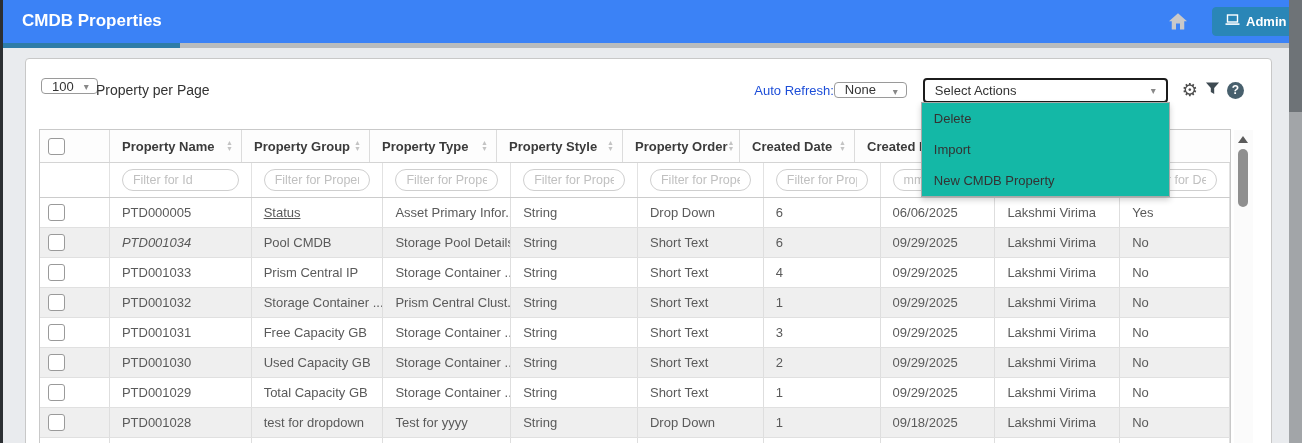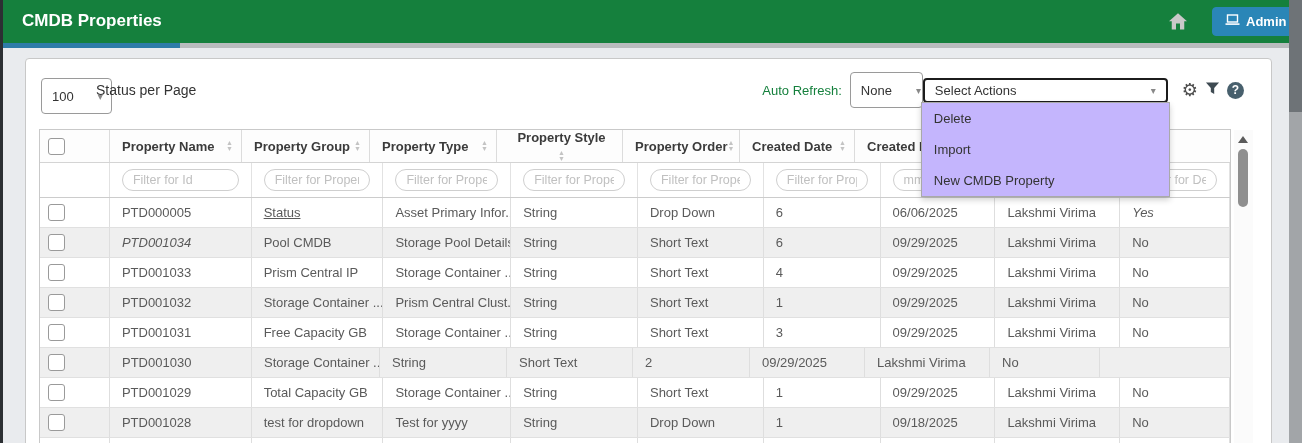--- a/index.html
+++ b/index.html
@@ -6,63 +6,63 @@
   html,body { background:#ffffff; }
   body { font-family:"Liberation Sans", sans-serif; }
 
   .window {
     position:relative; width:1302px; height:443px;
     background:#e9ebee; overflow:hidden;
   }
   .left-edge { position:absolute; left:0; top:0; width:3px; height:443px; background:#2c2f33; z-index:40; }
 
   
-  .topbar { position:absolute; left:0; top:0; width:1302px; height:43px; background:#15803d; z-index:5;text-decoration:underline; }
+  .topbar { position:absolute; left:0; top:0; width:1302px; height:43px; background:#3b82f6; z-index:5;text-decoration:underline; }
   .topbar .title { position:absolute; left:22px; top:11px; color:#ffffff; font-size:17px; font-weight:bold; }
   .home { position:absolute; left:1168px; top:12px; width:20px; height:20px; cursor:pointer; }
   .admin-btn {
     position:absolute; left:1212px; top:7px; height:29px; padding:0 12px;
     background:#2a86b7; border:1px solid #2a86b7; border-radius:4px;
     color:#fff; font-size:13px; font-weight:bold; font-family:"Liberation Sans",sans-serif;
     display:flex; align-items:center; gap:6px; cursor:pointer;
   }
   .tabline { position:absolute; left:0; top:43px; width:1302px; height:5px; background:#b9bcbe; }
   .tabline .active-seg { position:absolute; left:0; top:0; width:180px; height:5px; background:#2e7ca8; }
 
   
   .panel {
     position:absolute; left:25px; top:58px; width:1247px; height:392px;
     background:#ffffff; border:1px solid #c8c8c8; border-radius:4px;
   }
 
   
   .sel {
-    height:36px; background:#fff; border:1px solid #9a9a9a; border-radius:4px;
-    display:inline-flex; align-items:center; gap:24px; padding:0 8px 0 10px;
+    height:16px; background:#fff; border:1px solid #9a9a9a; border-radius:4px;
+    display:inline-flex; align-items:center; gap:10px; padding:0 8px 0 10px;
     font-size:13px; color:#333; cursor:pointer;
   }
   .caret { font-size:10px; color:#888; }
   .records-select { position:absolute; left:15px; top:19px; }
   .records-label { position:absolute; left:70px; top:23px; font-size:14px; color:#333; }
 
   .toolbar-right {
     position:absolute; right:27px; top:19px; height:24px;
     display:flex; align-items:center;
   }
-  .ar-label { font-size:13px; color:#15803d; margin-right:8px; }
-  .none-select { width:73px; justify-content:space-between; margin-right:0; }
+  .ar-label { font-size:13px; color:#1d4ed8; }
+  .none-select { width:73px; justify-content:space-between; margin-right:16px;align-items:flex-end; }
   .actions-wrap { position:relative; margin-right:14px; }
   .actions-select {
     width:245px; height:25px; background:#fff; border:2px solid #1c1c1c; border-radius:4px;
     display:flex; align-items:center; justify-content:space-between; padding:0 10px;
     font-size:13px; color:#333; cursor:pointer;
   }
   .menu {
     position:absolute; left:-2px; top:24px; width:249px;
-    background:#c4b5fd; border:1px solid #a9a9a9; box-shadow:0 3px 6px rgba(0,0,0,0.18);
+    background:#14b8a6; border:1px solid #a9a9a9; box-shadow:0 3px 6px rgba(0,0,0,0.18);
     z-index:30;
   }
   .menu-item { padding:8px 12px; font-size:13px; color:#333; cursor:pointer; }
 
   .tool-icons { display:flex; align-items:center; gap:7px; }
   .gear { font-size:18px; color:#4e4e4e; line-height:18px; cursor:pointer; }
   .funnel { cursor:pointer; display:inline-block; }
   .help {
     width:17px; height:17px; border-radius:50%; background:#48606d; color:#fff;
     font-size:12px; font-weight:bold; display:flex; align-items:center; justify-content:center;
@@ -136,21 +136,21 @@
   <div class="tabline">
     <div class="active-seg"></div>
   </div>
 
   <div class="panel">
 
     <div class="sel records-select">
       <span>100</span>
       <span class="caret">▾</span>
     </div>
-    <span class="records-label">Status per Page</span>
+    <span class="records-label">Property per Page</span>
 
     <div class="toolbar-right">
       <span class="ar-label">Auto Refresh:</span>
       <div class="sel none-select">
         <span>None</span>
         <span class="caret">▾</span>
       </div>
       <div class="actions-wrap">
         <div class="actions-select">
           <span>Select Actions</span>
@@ -183,21 +183,21 @@
             <span class="sort">▲<br>▼</span>
           </div>
           <div class="hcell" style="width: 128px;">
             <span>Property Group</span>
             <span class="sort">▲<br>▼</span>
           </div>
           <div class="hcell" style="width: 127px;">
             <span>Property Type</span>
             <span class="sort">▲<br>▼</span>
           </div>
-          <div class="hcell" style="width: 126px; flex-direction: column;">
+          <div class="hcell" style="width: 126px;">
             <span>Property Style</span>
             <span class="sort">▲<br>▼</span>
           </div>
           <div class="hcell" style="width: 117px;">
             <span>Property Order</span>
             <span class="sort">▲<br>▼</span>
           </div>
           <div class="hcell" style="width: 115px;">
             <span>Created Date</span>
             <span class="sort">▲<br>▼</span>
@@ -247,21 +247,21 @@
               <div class="checkbox"></div>
             </div>
             <div class="dcell" style="width: 142px;">PTD000005</div>
             <div class="dcell" style="width: 132px; text-decoration: underline;">Status</div>
             <div class="dcell" style="width: 128px;">Asset Primary Infor...</div>
             <div class="dcell" style="width: 127px;">String</div>
             <div class="dcell" style="width: 126px;">Drop Down</div>
             <div class="dcell" style="width: 117px;">6</div>
             <div class="dcell" style="width: 115px;">06/06/2025</div>
             <div class="dcell" style="width: 125px;">Lakshmi Virima</div>
-            <div class="dcell" style="width: 110px; font-style: italic;">Yes</div>
+            <div class="dcell" style="width: 110px;">Yes</div>
           </div>
           <div class="trow drow alt">
             <div class="cbcell" style="width: 70px;">
               <div class="checkbox"></div>
             </div>
             <div class="dcell" style="width: 142px; font-style: italic;">PTD001034</div>
             <div class="dcell" style="width: 132px;">Pool CMDB</div>
             <div class="dcell" style="width: 128px;">Storage Pool Details</div>
             <div class="dcell" style="width: 127px;">String</div>
             <div class="dcell" style="width: 126px;">Short Text</div>
@@ -310,20 +310,21 @@
             <div class="dcell" style="width: 117px;">3</div>
             <div class="dcell" style="width: 115px;">09/29/2025</div>
             <div class="dcell" style="width: 125px;">Lakshmi Virima</div>
             <div class="dcell" style="width: 110px;">No</div>
           </div>
           <div class="trow drow alt">
             <div class="cbcell" style="width: 70px;">
               <div class="checkbox"></div>
             </div>
             <div class="dcell" style="width: 142px;">PTD001030</div>
+            <div class="dcell" style="width: 132px;">Used Capacity GB</div>
             <div class="dcell" style="width: 128px;">Storage Container ...</div>
             <div class="dcell" style="width: 127px;">String</div>
             <div class="dcell" style="width: 126px;">Short Text</div>
             <div class="dcell" style="width: 117px;">2</div>
             <div class="dcell" style="width: 115px;">09/29/2025</div>
             <div class="dcell" style="width: 125px;">Lakshmi Virima</div>
             <div class="dcell" style="width: 110px;">No</div>
           </div>
           <div class="trow drow">
             <div class="cbcell" style="width: 70px;">

